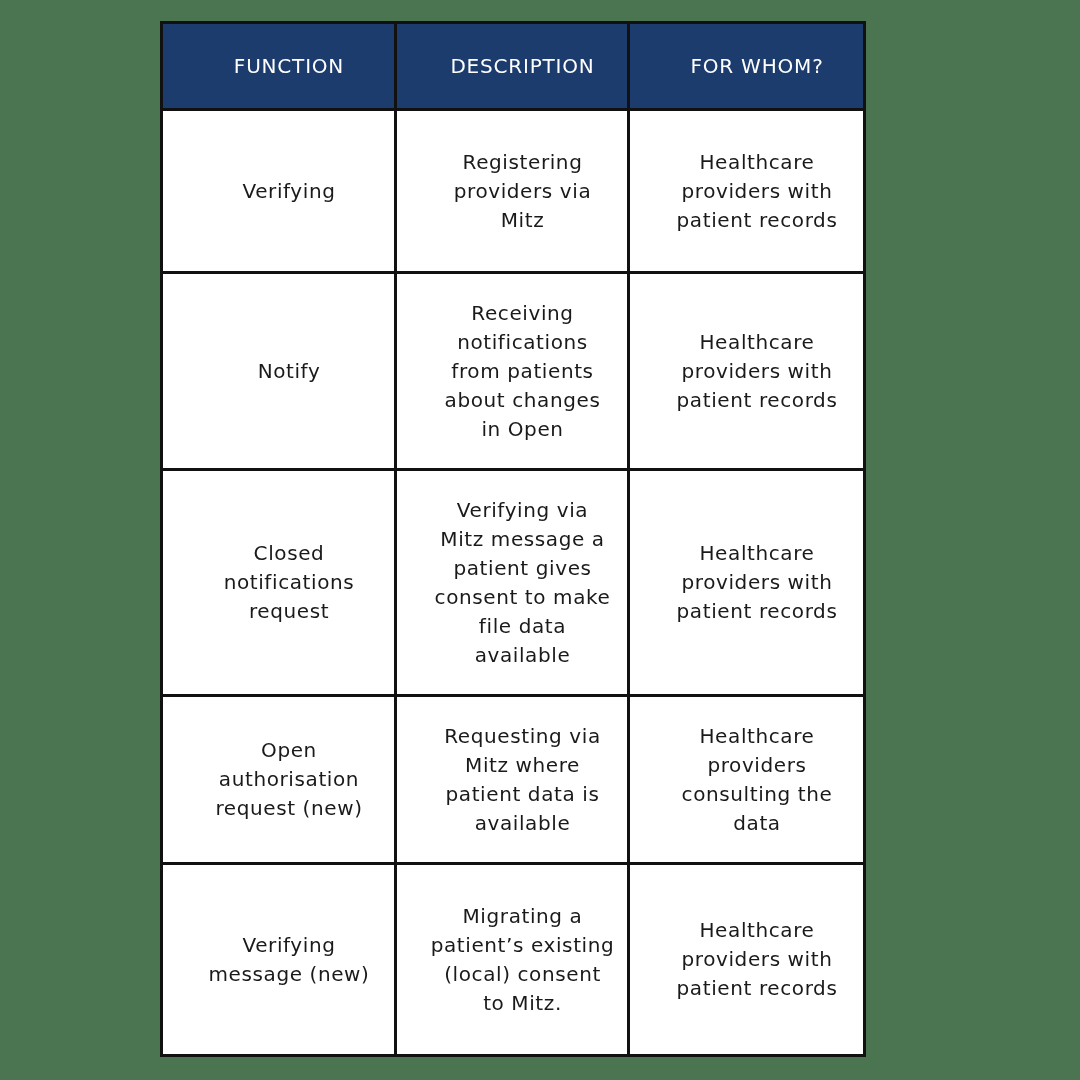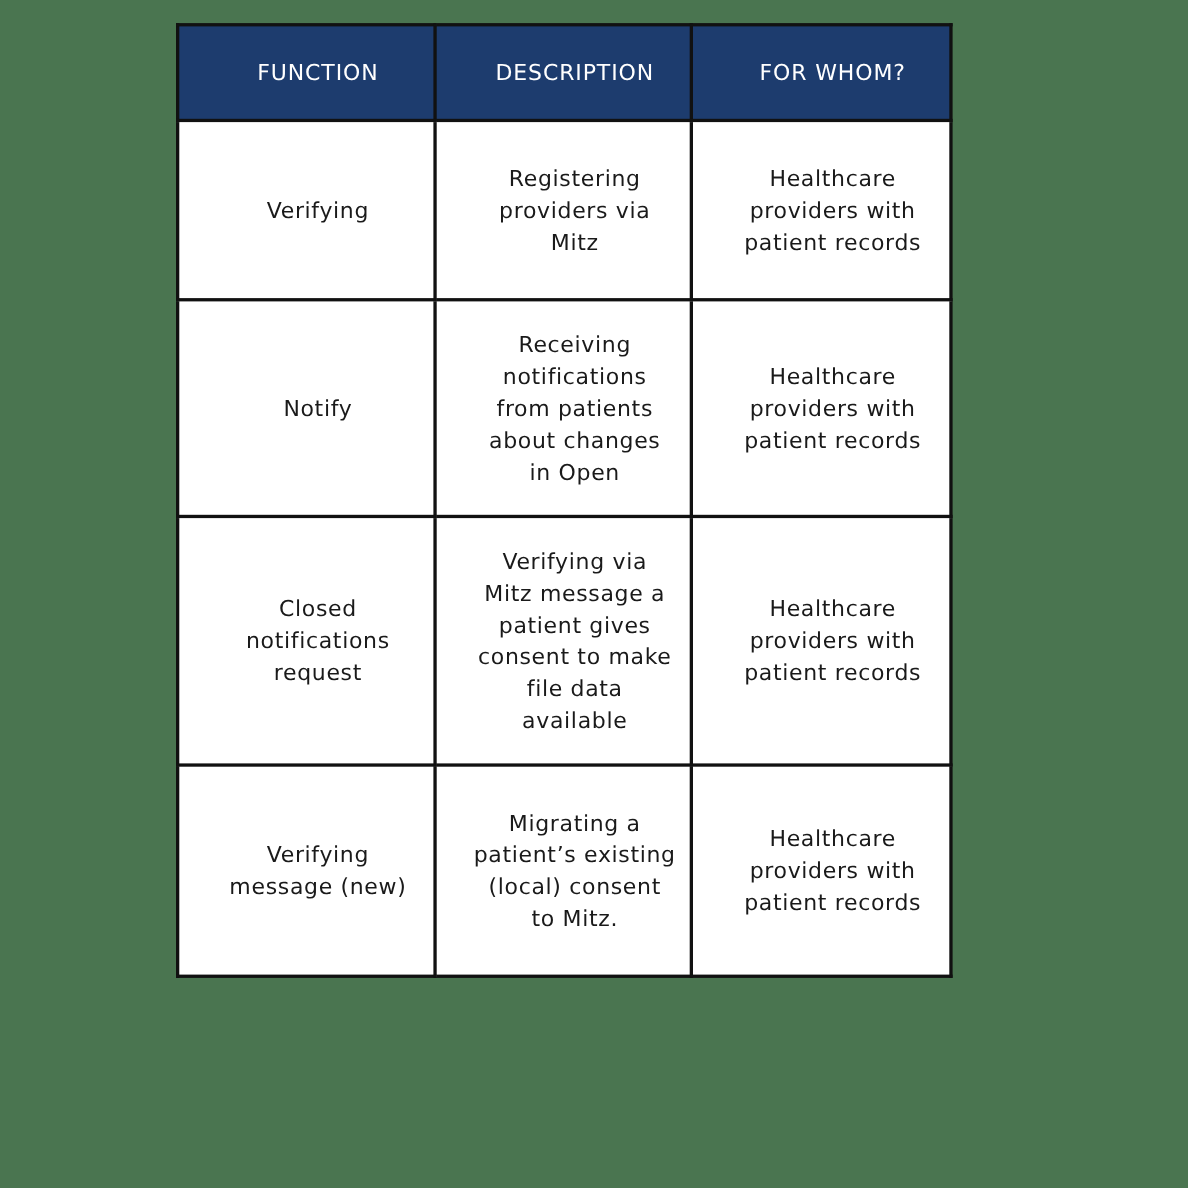--- a/index.html
+++ b/index.html
@@ -89,20 +89,33 @@
         <td>Verifying via
 Mitz message a
 patient gives
 consent to make
 file data
 available</td>
         <td>Healthcare
 providers with
 patient records</td>
       </tr>
+      <tr style="height:168px">
+        <td>Open
+authorisation
+request (new)</td>
+        <td>Requesting via
+Mitz where
+patient data is
+available</td>
+        <td>Healthcare
+providers
+consulting the
+data</td>
+      </tr>
       <tr style="height:192px">
         <td>Verifying
 message (new)</td>
         <td>Migrating a
 patient’s existing
 (local) consent
 to Mitz.</td>
         <td>Healthcare
 providers with
 patient records</td>

